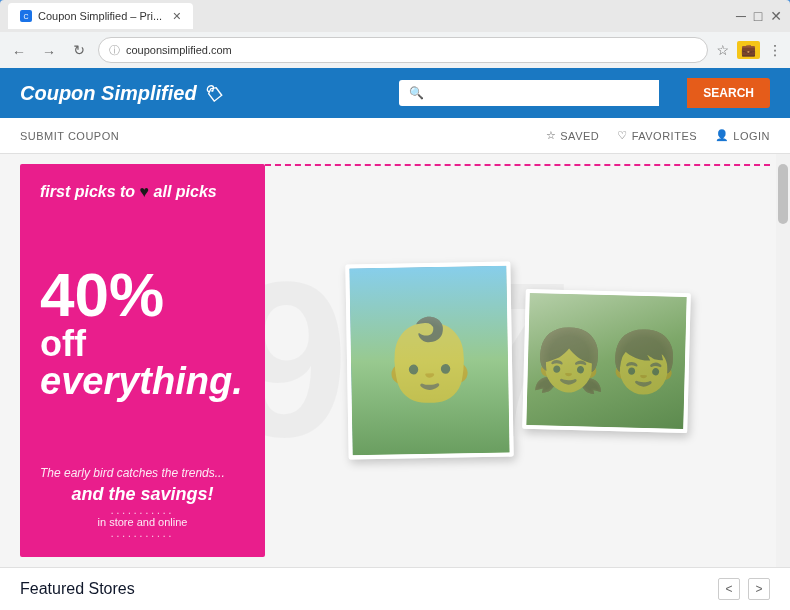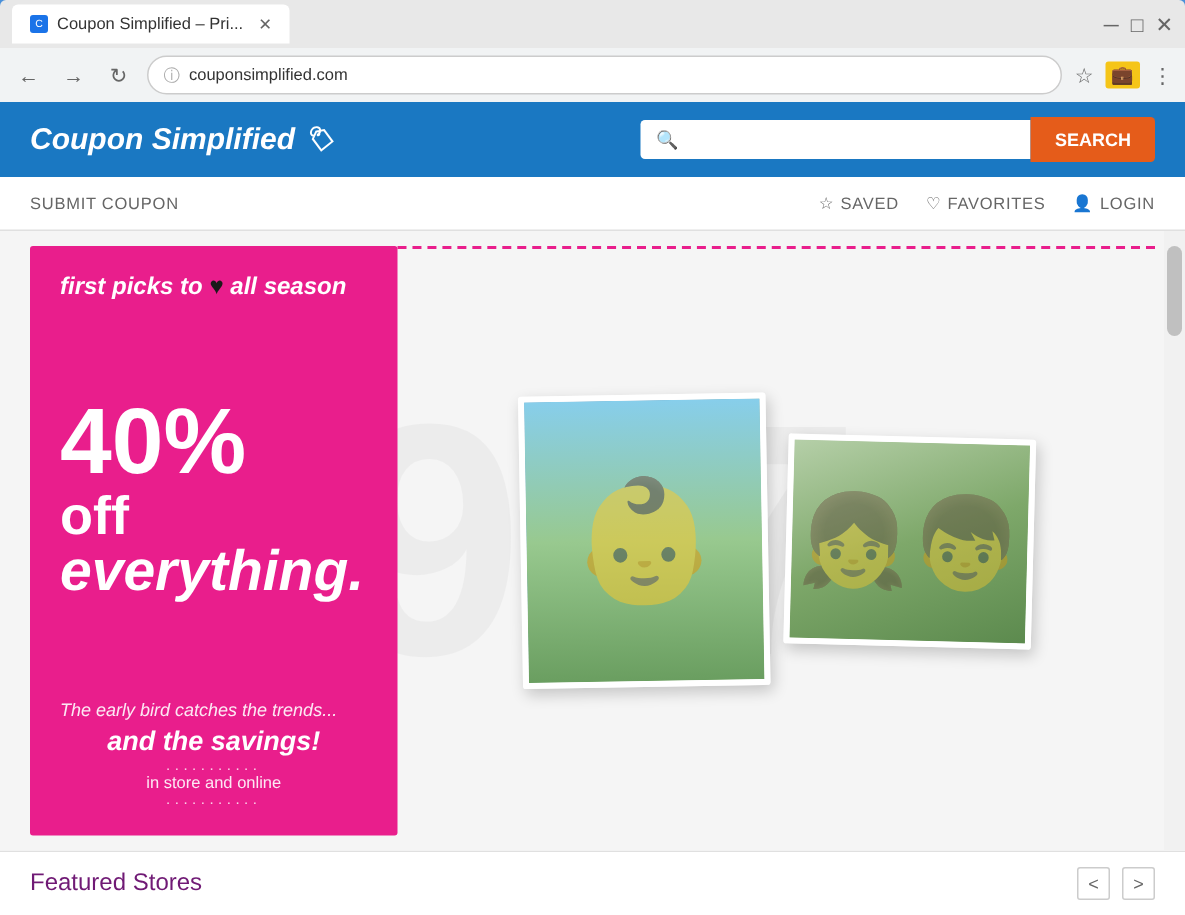--- a/index.html
+++ b/index.html
@@ -181,20 +181,21 @@
     .search-button {
       background: #e55c1a;
       color: #fff;
       border: none;
       padding: 8px 16px;
       font-size: 12px;
       font-weight: bold;
       cursor: pointer;
       border-radius: 0 3px 3px 0;
       text-transform: uppercase;
+      margin-left: 28px;
     }
 
     
     .site-nav {
       border-bottom: 1px solid #e0e0e0;
       padding: 12px 20px;
       display: flex;
       align-items: center;
       justify-content: space-between;
       height: 36px;
@@ -457,21 +458,21 @@
       padding: 10px 20px;
       display: flex;
       align-items: center;
       justify-content: space-between;
       border-top: 1px solid #e0e0e0;
       min-height: 36px;
     }
 
     .featured-title {
       font-size: 16px;
-      color: #701a75;
+      color: #0f172a;
       font-weight: 400;
     }
 
     .featured-nav {
       display: flex;
       gap: 8px;
     }
 
     .feat-nav-btn {
       width: 22px;
@@ -582,21 +583,21 @@
 
       <div class="dotted-line-top"></div>
 
       <div class="hero-content">
 
         <div class="promo-left">
           <div>
             <div class="promo-headline">
               <span>first picks to</span>
               <span class="promo-heart">♥</span>
-              <span>all season</span>
+              <span>all picks</span>
             </div>
           </div>
           <div>
             <div style="display:flex;align-items:baseline;line-height:1;">
               <span class="promo-percent">40%</span>
             </div>
             <div class="promo-off">off</div>
             <div class="promo-everything">everything.</div>
           </div>
           <div>

